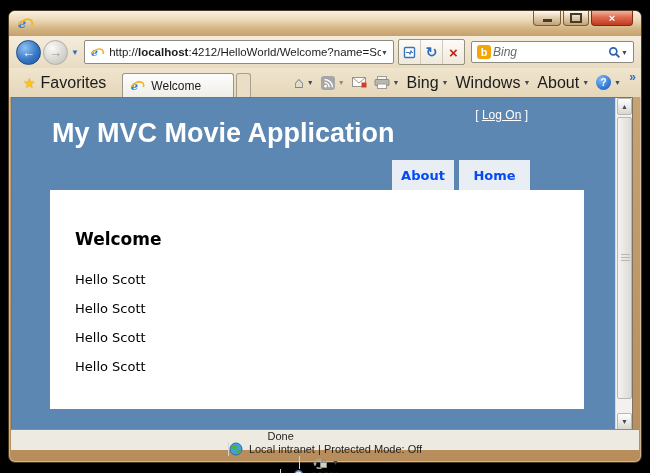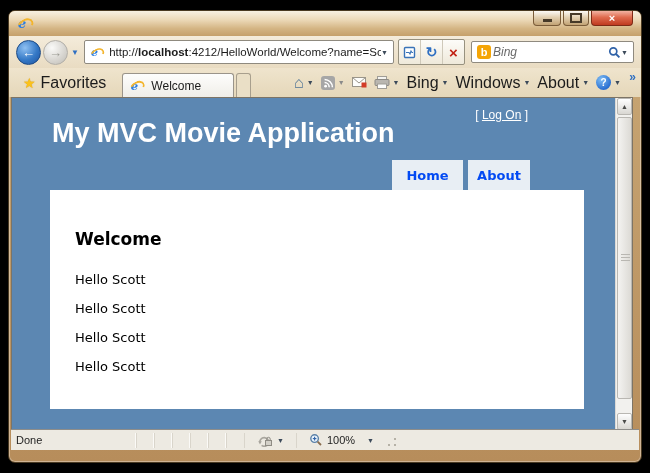--- a/index.html
+++ b/index.html
@@ -102,21 +102,21 @@
       background:linear-gradient(#fefefe,#d9d7d2);box-sizing:border-box;
       display:flex;align-items:center;justify-content:center;font-size:7px;color:#4a4a48;}
   .sbtn.up{top:0;}
   .sbtn.down{bottom:0;}
   .sthumb{position:absolute;left:1px;top:19px;width:15px;height:282px;border:1px solid #b9b7b2;border-radius:2px;
       background:linear-gradient(90deg,#f4f3f1,#dcdad5);box-sizing:border-box;}
   .sgrip{position:absolute;left:3px;top:50%;width:9px;height:8px;margin-top:-4px;
       background:repeating-linear-gradient(180deg,#b9b7b2 0 1px,transparent 1px 3px);}
   
   .statusbar{position:absolute;left:2px;right:2px;top:418px;height:21px;background:#edeae2;
-      border-top:1px solid #8e8d8a;display:flex;align-items:center;font-size:11px;color:#1e1e1e;box-sizing:border-box;}
+      border-top:1px solid #8e8d8a;display:flex;align-items:center;font-size:11px;color:#1e1e1e;box-sizing:border-box;flex-direction:column;}
   .sb-done{width:120px;padding-left:5px;}
   .sb-cell{width:17px;height:15px;border-left:1px solid #d9d5cb;box-shadow:-1px 0 0 #fbfaf7;}
   .sb-zone{flex:1;display:flex;align-items:center;justify-content:center;gap:6px;
       border-left:1px solid #d9d5cb;height:15px;}
   .sb-right{display:flex;align-items:center;height:15px;border-left:1px solid #d9d5cb;padding:0 12px;gap:4px;}
   .sb-grip{width:12px;height:12px;align-self:flex-end;margin:0 2px 2px 0;
       background:
         radial-gradient(circle at 9px 3px,#b5b1a6 1.2px,transparent 1.4px),
         radial-gradient(circle at 9px 9px,#b5b1a6 1.2px,transparent 1.4px),
         radial-gradient(circle at 3px 9px,#b5b1a6 1.2px,transparent 1.4px);}
@@ -248,22 +248,22 @@
   <div class="viewport">
     <div class="canvas">
       <div class="page">
         <div class="login">
           <span>[</span>
           <a href="#">Log On</a>
           <span>]</span>
         </div>
         <div class="app-title">My MVC Movie Application</div>
         <div class="menu">
+          <div class="mtab about">About</div>
           <div class="mtab home">Home</div>
-          <div class="mtab about">About</div>
         </div>
         <div class="content">
           <h2>Welcome</h2>
           <p class="greet first">Hello Scott</p>
           <p class="greet">Hello Scott</p>
           <p class="greet">Hello Scott</p>
           <p class="greet">Hello Scott</p>
         </div>
       </div>
     </div>
@@ -281,20 +281,28 @@
   </div>
 
   <div class="statusbar">
     <div class="sb-done">Done</div>
     <div class="sb-cell"></div>
     <div class="sb-cell"></div>
     <div class="sb-cell"></div>
     <div class="sb-cell"></div>
     <div class="sb-cell"></div>
     <div class="sb-cell"></div>
+    <div class="sb-zone">
+      <svg width="14" height="14" viewBox="0 0 14 14">
+        <circle cx="7" cy="7" r="6" fill="#3fa2e0" stroke="#2c6da4"></circle>
+        <ellipse cx="5" cy="5" rx="3" ry="2" fill="#4fae3e"></ellipse>
+        <ellipse cx="9.5" cy="9.5" rx="2.4" ry="1.8" fill="#4fae3e"></ellipse>
+      </svg>
+      <span>Local intranet | Protected Mode: Off</span>
+    </div>
     <div class="sb-right">
       <svg width="16" height="13" viewBox="0 0 16 13">
         <path d="M3 9a4.3 4.3 0 1 1 1.6 2.4" stroke="#a9a69e" stroke-width="1.7" fill="none"></path>
         <polygon points="1.2,7.2 4.8,7.2 3,10.4" fill="#a9a69e"></polygon>
         <rect x="8.5" y="6.5" width="6" height="5" fill="#d3d0c8" stroke="#8f8c84"></rect>
         <path d="M9.8 6.5V5a1.7 1.7 0 0 1 3.4 0v1.5" stroke="#8f8c84" fill="none"></path>
       </svg>
       <span class="dd">▼</span>
     </div>
     <div class="sb-right">

